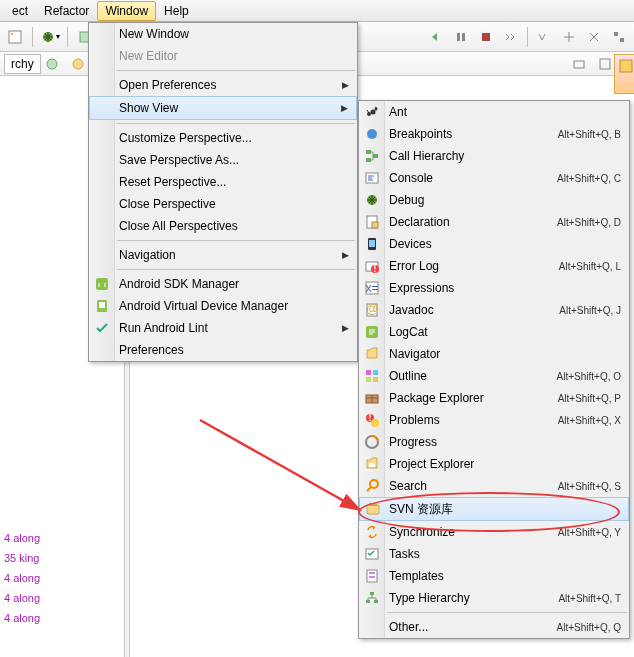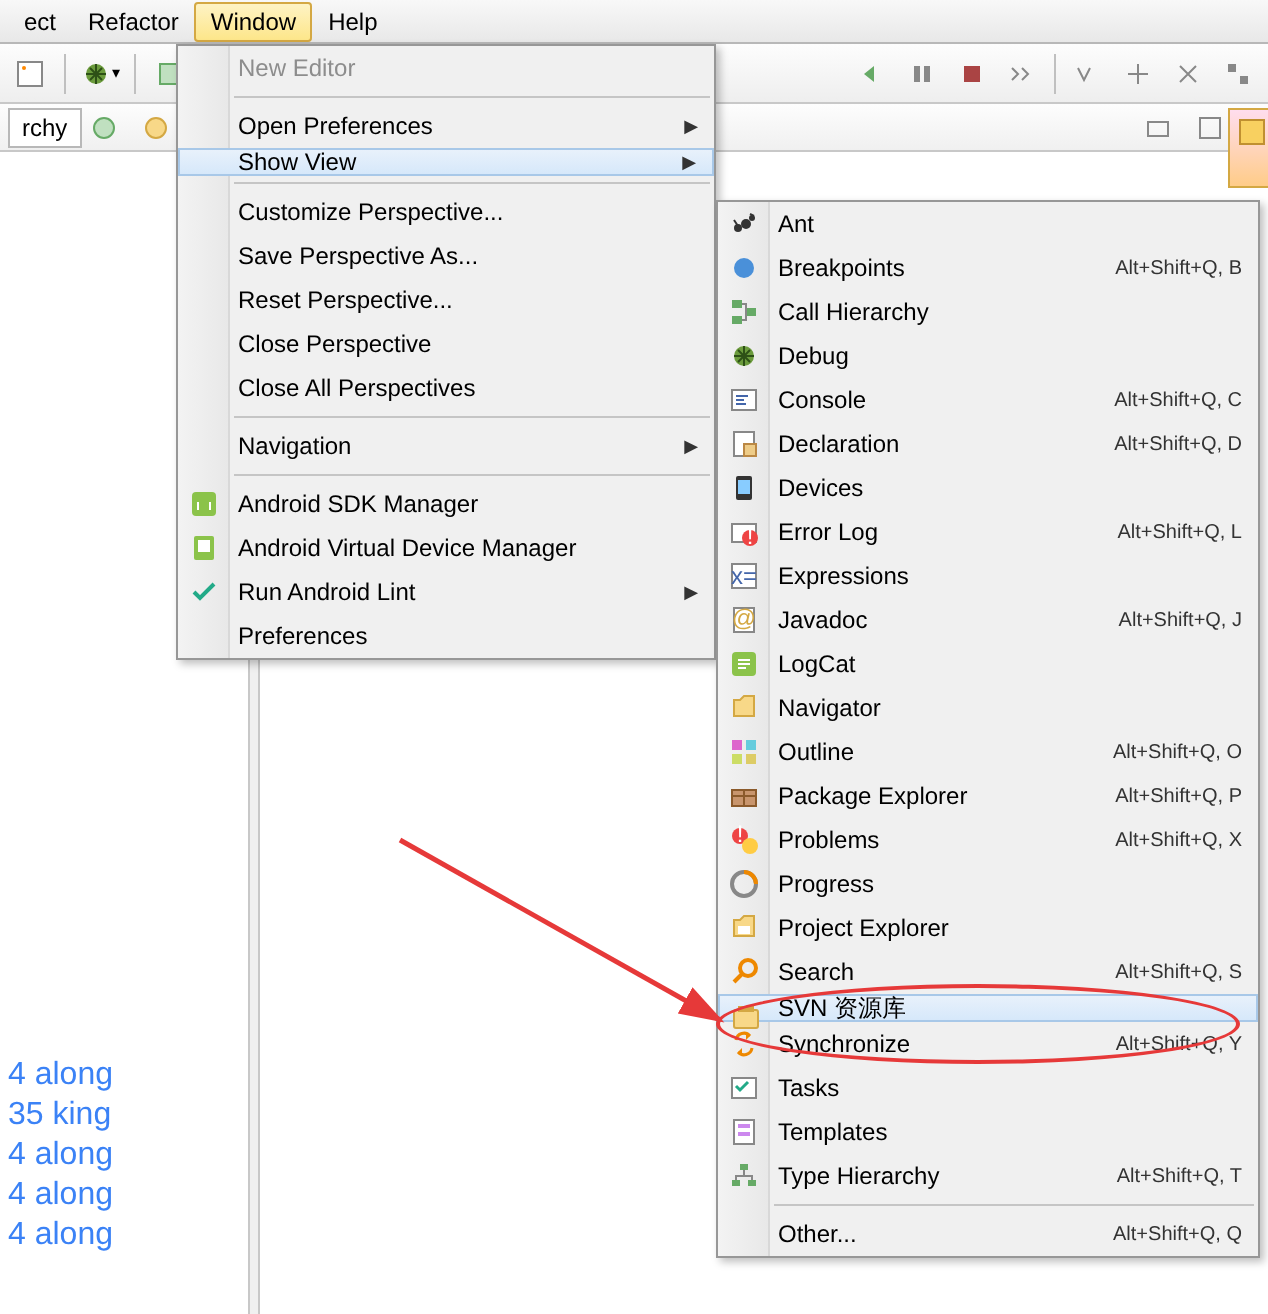--- a/index.html
+++ b/index.html
@@ -15,29 +15,29 @@
   
   .subbar { height: 24px; background: linear-gradient(#fdfdfd, #f0f0f0); border-bottom: 1px solid #c8c8c8; display: flex; align-items: center; padding: 0 4px; justify-content: space-between; }
   .tab { background: #fff; border: 1px solid #b8b8b8; padding: 2px 6px; font-size: 11px; display: flex; align-items: flex-end; gap: 4px; }
   
   .dropdown { position: absolute; background: #f0f0f0; border: 1px solid #979797; box-shadow: 2px 2px 4px rgba(0,0,0,0.25); }
   .dropdown1 { left: 88px; top: 22px; width: 270px; }
   .dropdown2 { left: 358px; top: 100px; width: 272px; text-align: center; }
   
   .menu-item { height: 22px; display: flex; align-items: center; padding: 0 20px 0 30px; position: relative; cursor: default; }
   .menu-item.disabled { color: #8d8d8d; align-items: center; }
-  .menu-item.highlight { background: linear-gradient(#e8f1fb, #d6e8fa); border: 1px solid #a8c8e8; padding: 0 19px 0 29px; height: 14px; }
+  .menu-item.highlight { background: linear-gradient(#e8f1fb, #d6e8fa); border: 1px solid #a8c8e8; padding: 0 19px 0 29px; height: 24px; }
   .menu-sep { height: 1px; background: #c5c5c5; margin: 3px 2px 3px 28px; }
   .menu-icon { position: absolute; left: 4px; top: 2px; width: 18px; height: 18px; display: flex; align-items: center; justify-content: center; }
   .sub-arrow { position: absolute; right: 8px; font-size: 9px; color: #333; }
   .shortcut { position: absolute; right: 8px; color: #333; font-size: 10px; }
   
   .icon-col { position: absolute; left: 0; top: 0; bottom: 0; width: 26px; background: linear-gradient(to right, #f3f3f3, #e8e8e8); border-right: 1px solid #d8d8d8; }
   
-  .sidebar-text { position: absolute; left: 4px; color: #3b82f6; font-size: 16px; line-height: 20px; }
+  .sidebar-text { position: absolute; left: 4px; color: #a21caf; font-size: 11px; line-height: 20px; }
   .watermark { position: absolute; bottom: 6px; right: 40px; color: #d0d0d0; font-size: 14px; font-style: italic; }
   
   svg { overflow: visible; }
   .circle-anno { position: absolute; border: 2px solid #e63939; border-radius: 50%; pointer-events: none; }
   .arrow-anno { position: absolute; pointer-events: none; }
 </style>
 </head>
 <body>
 
 <div class="menubar">
@@ -157,20 +157,23 @@
 <div style="position:absolute;left:124px;top:76px;bottom:0;width:6px;background:#f0f0f0;border-left:1px solid #c8c8c8;border-right:1px solid #c8c8c8"></div>
 
 <div class="sidebar-text" style="top:528px">4  along</div>
 <div class="sidebar-text" style="top:548px">35  king</div>
 <div class="sidebar-text" style="top:568px">4  along</div>
 <div class="sidebar-text" style="top:588px">4  along</div>
 <div class="sidebar-text" style="top:608px">4  along</div>
 
 <div class="dropdown dropdown1">
   <div class="icon-col"></div>
+  <div class="menu-item">
+      <span>New Window</span>
+    </div>
   <div class="menu-item disabled">
       <span>New Editor</span>
     </div>
   <div class="menu-sep"></div>
   <div class="menu-item">
       <span>Open Preferences</span>
       <span class="sub-arrow">▶</span>
     </div>
   <div class="menu-item highlight">
       <span>Show View</span>
@@ -260,35 +263,35 @@
             <rect x="9" y="6" width="5" height="4" fill="#6a6"></rect>
             <rect x="2" y="10" width="5" height="4" fill="#6a6"></rect>
             <path d="M7 4h2v8h-2" stroke="#888" fill="none"></path>
           </svg>
         </span>
         <span>Call Hierarchy</span>
       </div>
       <div class="menu-item">
         <span class="menu-icon">
           <svg width="16" height="16">
+            <rect x="2" y="3" width="12" height="10" fill="#fff" stroke="#888"></rect>
+            <path d="M4 6h6M4 8h4M4 10h5" stroke="#46a"></path>
+          </svg>
+        </span>
+        <span>Console</span>
+        <span class="shortcut">Alt+Shift+Q, C</span>
+      </div>
+      <div class="menu-item">
+        <span class="menu-icon">
+          <svg width="16" height="16">
             <circle cx="8" cy="8" r="5" fill="#6b9b3c"></circle>
             <path d="M3 8h10M8 3v10M5 5l6 6M5 11l6-6" stroke="#2d5016"></path>
           </svg>
         </span>
         <span>Debug</span>
-      </div>
-      <div class="menu-item">
-        <span class="menu-icon">
-          <svg width="16" height="16">
-            <rect x="2" y="3" width="12" height="10" fill="#fff" stroke="#888"></rect>
-            <path d="M4 6h6M4 8h4M4 10h5" stroke="#46a"></path>
-          </svg>
-        </span>
-        <span>Console</span>
-        <span class="shortcut">Alt+Shift+Q, C</span>
       </div>
       <div class="menu-item">
         <span class="menu-icon">
           <svg width="16" height="16">
             <rect x="3" y="2" width="10" height="12" fill="#fff" stroke="#888"></rect>
             <rect x="8" y="8" width="6" height="6" fill="#ec8" stroke="#b84"></rect>
           </svg>
         </span>
         <span>Declaration</span>
         <span class="shortcut">Alt+Shift+Q, D</span>

